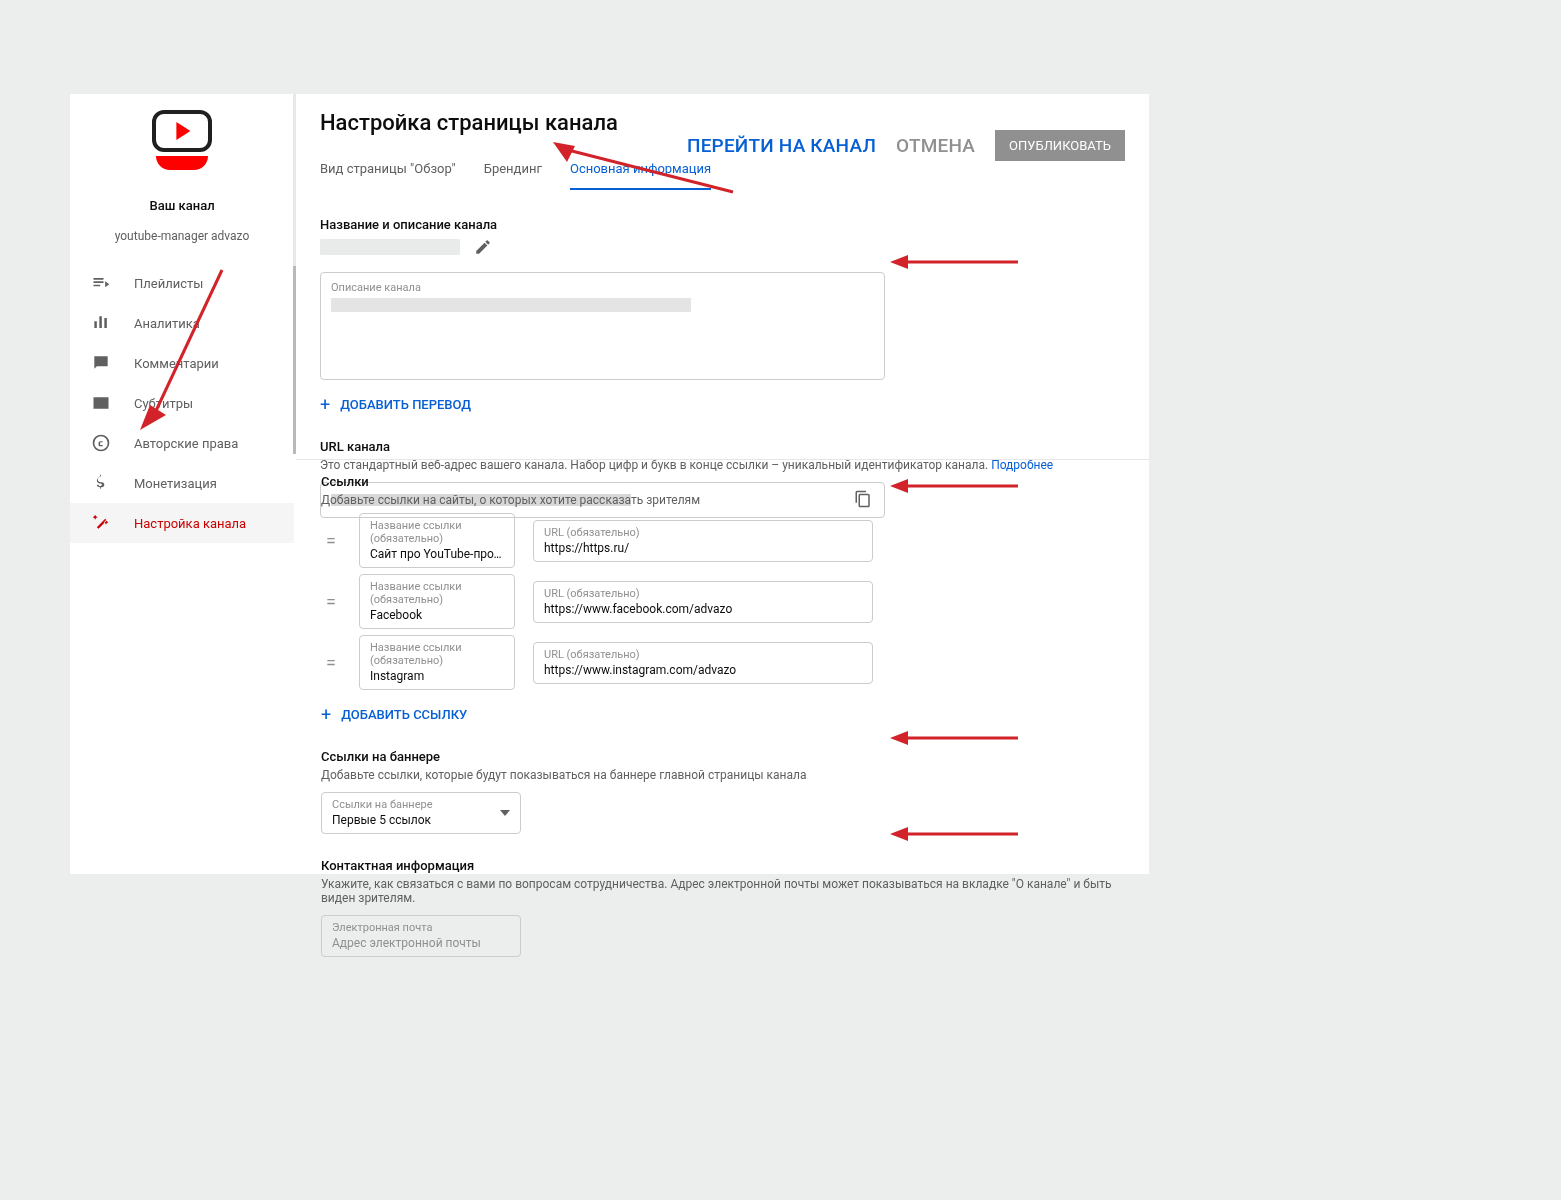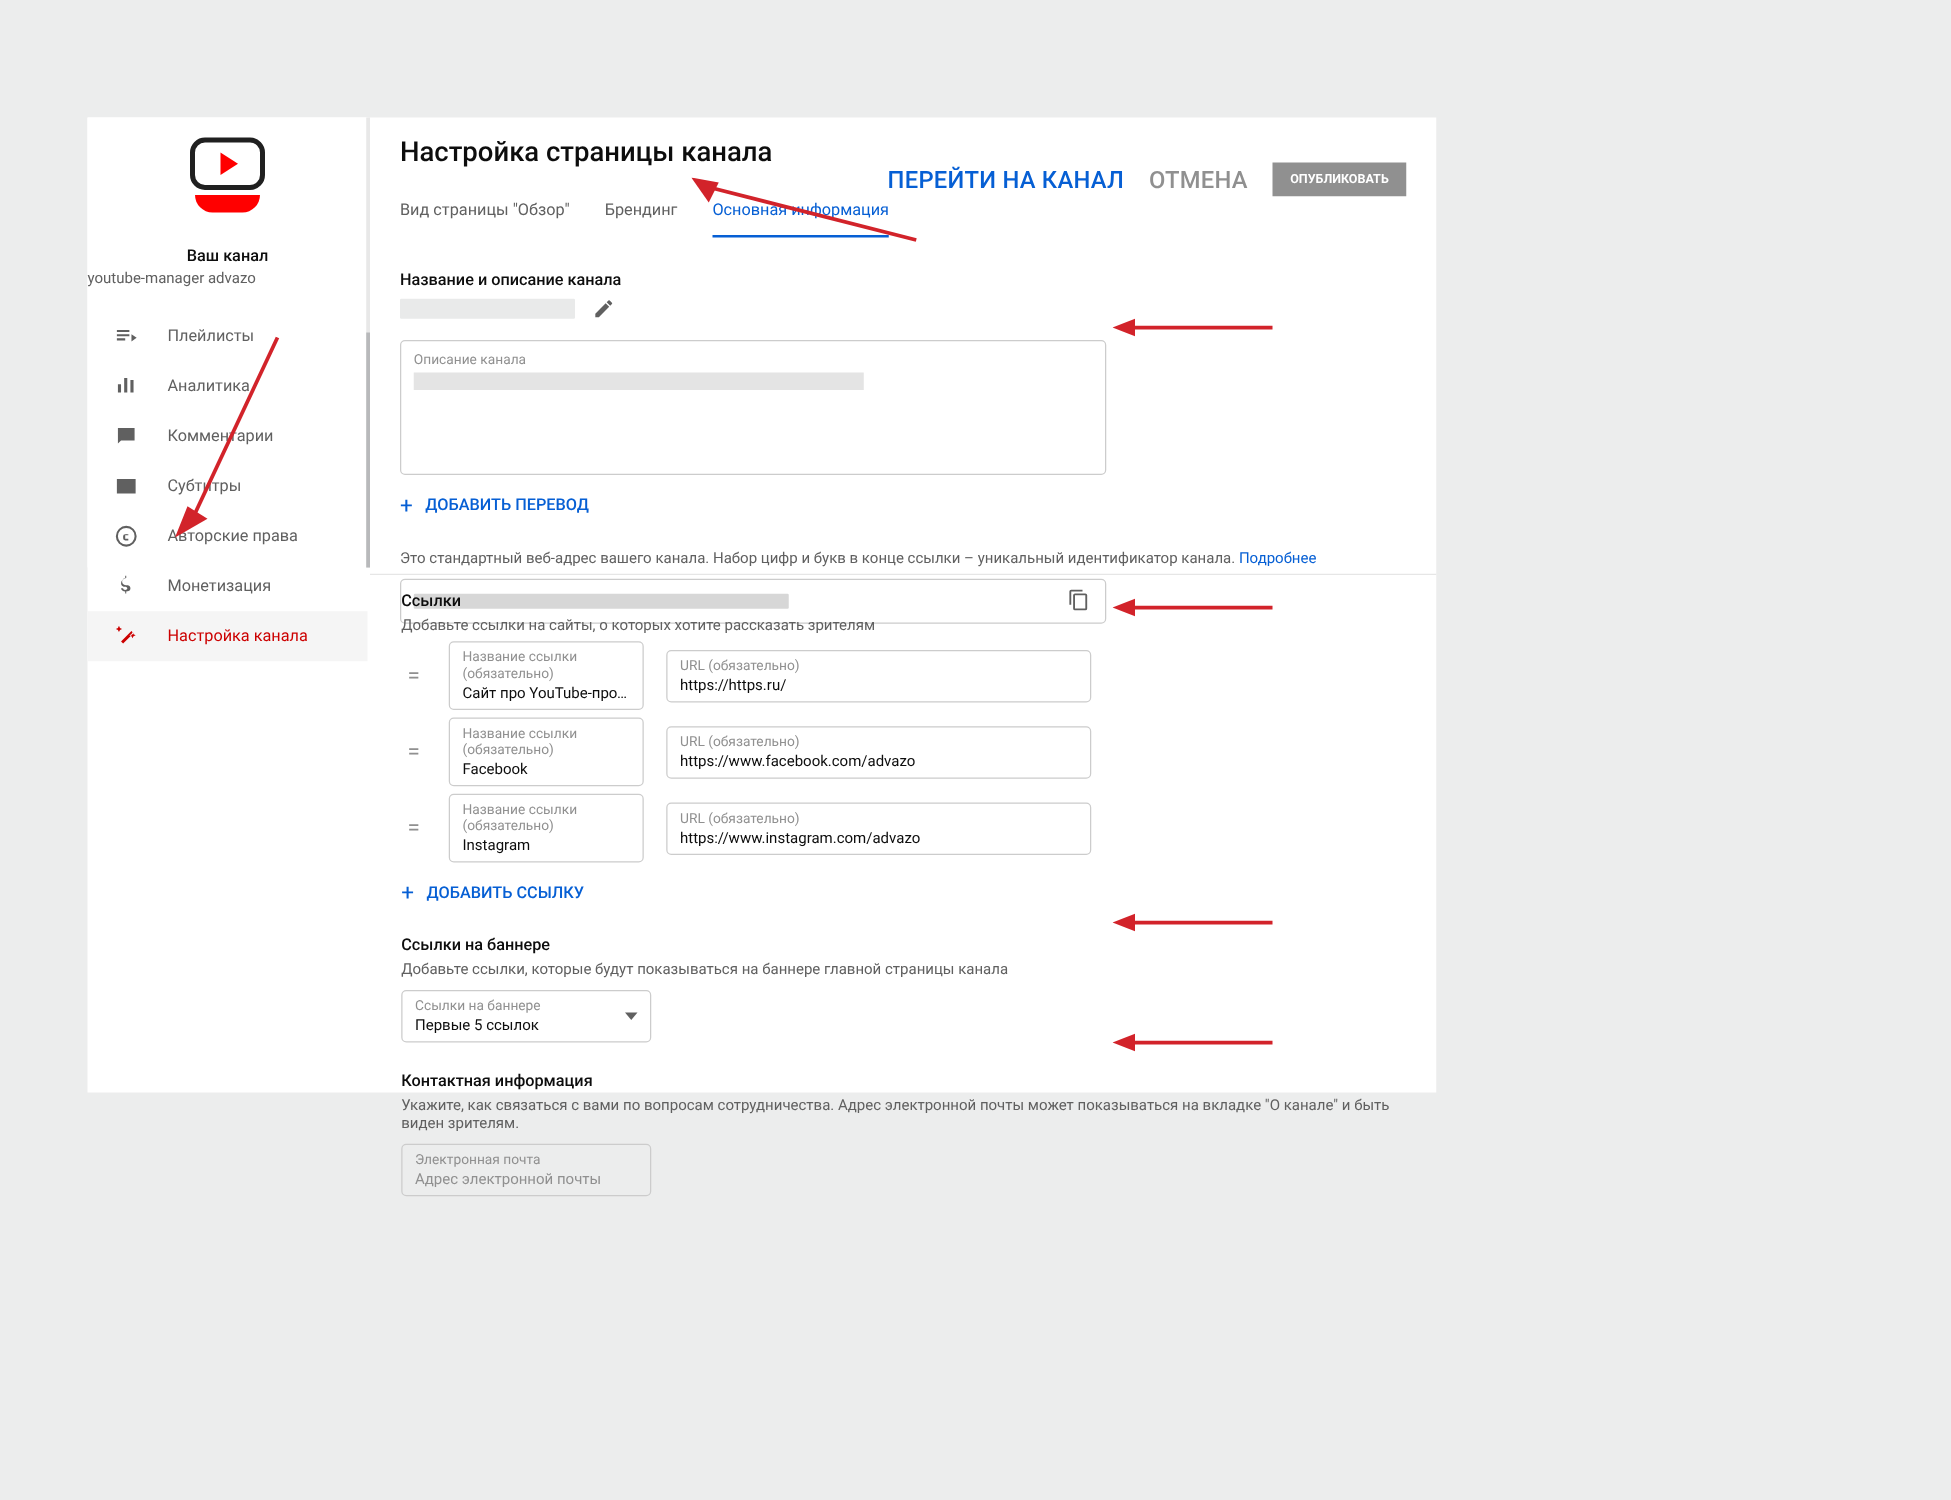--- a/index.html
+++ b/index.html
@@ -5,35 +5,35 @@
 *{box-sizing:border-box;margin:0;padding:0;font-family:Roboto,Arial,sans-serif}
 body{background:#eceded;overflow:hidden}
 .page{width:1561px;height:1200px;position:relative}
 .shell{position:absolute;left:70px;top:94px;width:1079px;height:780px;background:#fff}
 .sidebar{position:absolute;left:0;top:0;width:224px;height:360px;background:#fff}
 .logo{width:74px;height:74px;margin:16px auto 6px;position:relative}
 .tv{width:60px;height:42px;border:4px solid #202020;border-radius:12px;margin:0 auto;position:relative;background:#fff}
 .tv:after{content:"";position:absolute;left:50%;top:50%;transform:translate(-40%,-50%);border-left:14px solid #f00;border-top:9px solid transparent;border-bottom:9px solid transparent}
 .keys{width:52px;height:14px;margin:4px auto 0;background:#f00;border-radius:0 0 16px 16px;position:relative}
 .chn{text-align:center;font-size:13px;font-weight:500;color:#0d0d0d;margin-top:14px}
-.csub{font-size:12px;color:#606060;margin-top:2px}
+.csub{text-align:center;font-size:12px;color:#606060;margin-top:16px}
 .nav{margin-top:20px}
 .ni{display:flex;align-items:center;height:40px;padding:0 20px;font-size:13px;color:#606060;cursor:pointer}
 .ni.active{color:#cc0000;background:#f5f5f5}
 .ni .ic{width:22px;height:22px;margin-right:22px;display:flex;align-items:center;justify-content:center}
 .ni .ic svg{width:20px;height:20px;fill:#606060}
 .ni.active .ic svg{fill:#cc0000}
 .scroller{position:absolute;left:223px;top:0;width:3px;height:360px;background:#e8e8e8}
 .thumb{position:absolute;left:223px;top:172px;width:3px;height:188px;background:#b8b9bb}
 .main{position:absolute;left:226px;top:0;right:0;bottom:0;padding:16px 24px 0}
 .title{font-size:22px;font-weight:500;color:#0d0d0d}
 .hdr{position:absolute;right:24px;top:36px;display:flex;align-items:center;gap:20px}
 .hlink{font-size:19px;font-weight:500;color:#065fd4;letter-spacing:.2px}
 .hlink.gray{color:#909090}
-.btn{background:#909090;color:#fff;font-size:10px;font-weight:700;padding:8px 14px;border:none;cursor:pointer}
+.btn{background:#909090;color:#fff;font-size:13px;font-weight:400;padding:8px 14px;border:none;cursor:pointer}
 .tabs{display:flex;gap:28px;margin-top:18px;border-bottom:1px solid transparent}
 .tab{font-size:13px;color:#606060;padding:8px 0 12px;cursor:pointer}
 .tab.active{color:#065fd4;border-bottom:2px solid #065fd4}
 .sect{margin-top:26px}
 .slab{font-size:13px;font-weight:500;color:#0d0d0d}
 .sdesc{font-size:12px;color:#606060;margin-top:4px}
 .sdesc a{color:#065fd4;text-decoration:none}
 .redact{display:flex;align-items:center;margin-top:6px;gap:14px}
 .blur{height:16px;width:140px;background:#e9eaea;border-radius:1px}
 .pen{width:18px;height:18px;cursor:pointer}
@@ -165,20 +165,21 @@
         <div class="flabel">Описание канала</div>
         <div class="fblur"></div>
       </div>
       <div class="add">
         <span class="plus">+</span>
         <span>ДОБАВИТЬ ПЕРЕВОД</span>
       </div>
     </div>
 
     <div class="sect url">
+      <div class="slab">URL канала</div>
       <div class="sdesc"><span>Это стандартный веб-адрес вашего канала. Набор цифр и букв в конце ссылки – уникальный идентификатор канала.</span> <a>Подробнее</a></div>
       <div class="urlbox">
         <div class="blur"></div>
         <span class="copy"><svg viewBox="0 0 24 24">
                 <path d="M16 1H4a2 2 0 00-2 2v14h2V3h12zm3 4H8a2 2 0 00-2 2v14a2 2 0 002 2h11a2 2 0 002-2V7a2 2 0 00-2-2zm0 16H8V7h11z"></path>
               </svg></span>
       </div>
     </div>
   </div>
 

